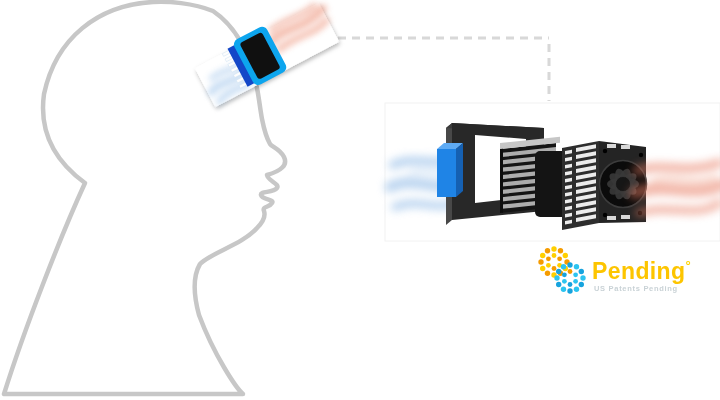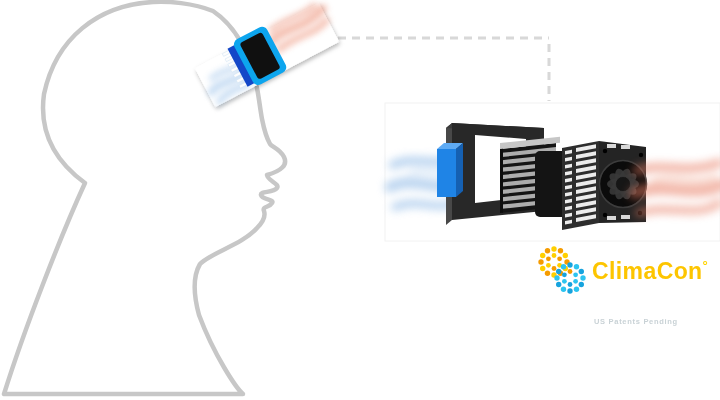--- a/index.html
+++ b/index.html
@@ -12,21 +12,20 @@
   .logo-word{
     position:absolute;left:592px;top:258px;
     font-size:23px;font-weight:800;color:#fdc500;letter-spacing:.4px;
     white-space:nowrap;
   }
   .logo-word .degree{font-size:13px;vertical-align:9px;color:#ffd400;font-weight:700;}
   .logo-tag{
     position:absolute;left:594px;top:284px;
     font-size:7.5px;font-weight:700;color:#c9d2d6;letter-spacing:.7px;
     white-space:nowrap;
-    margin-top:33px;
   }
 </style>
 </head>
 <body>
 
 <svg id="stage" width="720" height="400" viewBox="0 0 720 400">
   <defs>
     <filter id="blur3" x="-60%" y="-60%" width="220%" height="220%">
       <feGaussianBlur stdDeviation="3"></feGaussianBlur>
     </filter>
@@ -222,14 +221,14 @@
       <circle cx="575.6" cy="281.3" r="2.4" fill="#2cc4f0"></circle>
         <circle cx="570" cy="284.5" r="2.4" fill="#17a3de"></circle>
       <circle cx="564.4" cy="281.3" r="2.4" fill="#2cc4f0"></circle>
         <circle cx="564.4" cy="274.8" r="2.4" fill="#17a3de"></circle>
       <circle cx="570" cy="271.5" r="2.4" fill="#f59b00"></circle>
         <circle cx="575.6" cy="274.8" r="2.4" fill="#2cc4f0"></circle>
     </g>
   </g>
 </svg>
 
-<div class="logo-word"><span>ClimaCon</span><span class="degree">°</span></div>
+<div class="logo-word"><span>Pending</span><span class="degree">°</span></div>
 <div class="logo-tag">US Patents Pending</div>
 
 </body></html>

